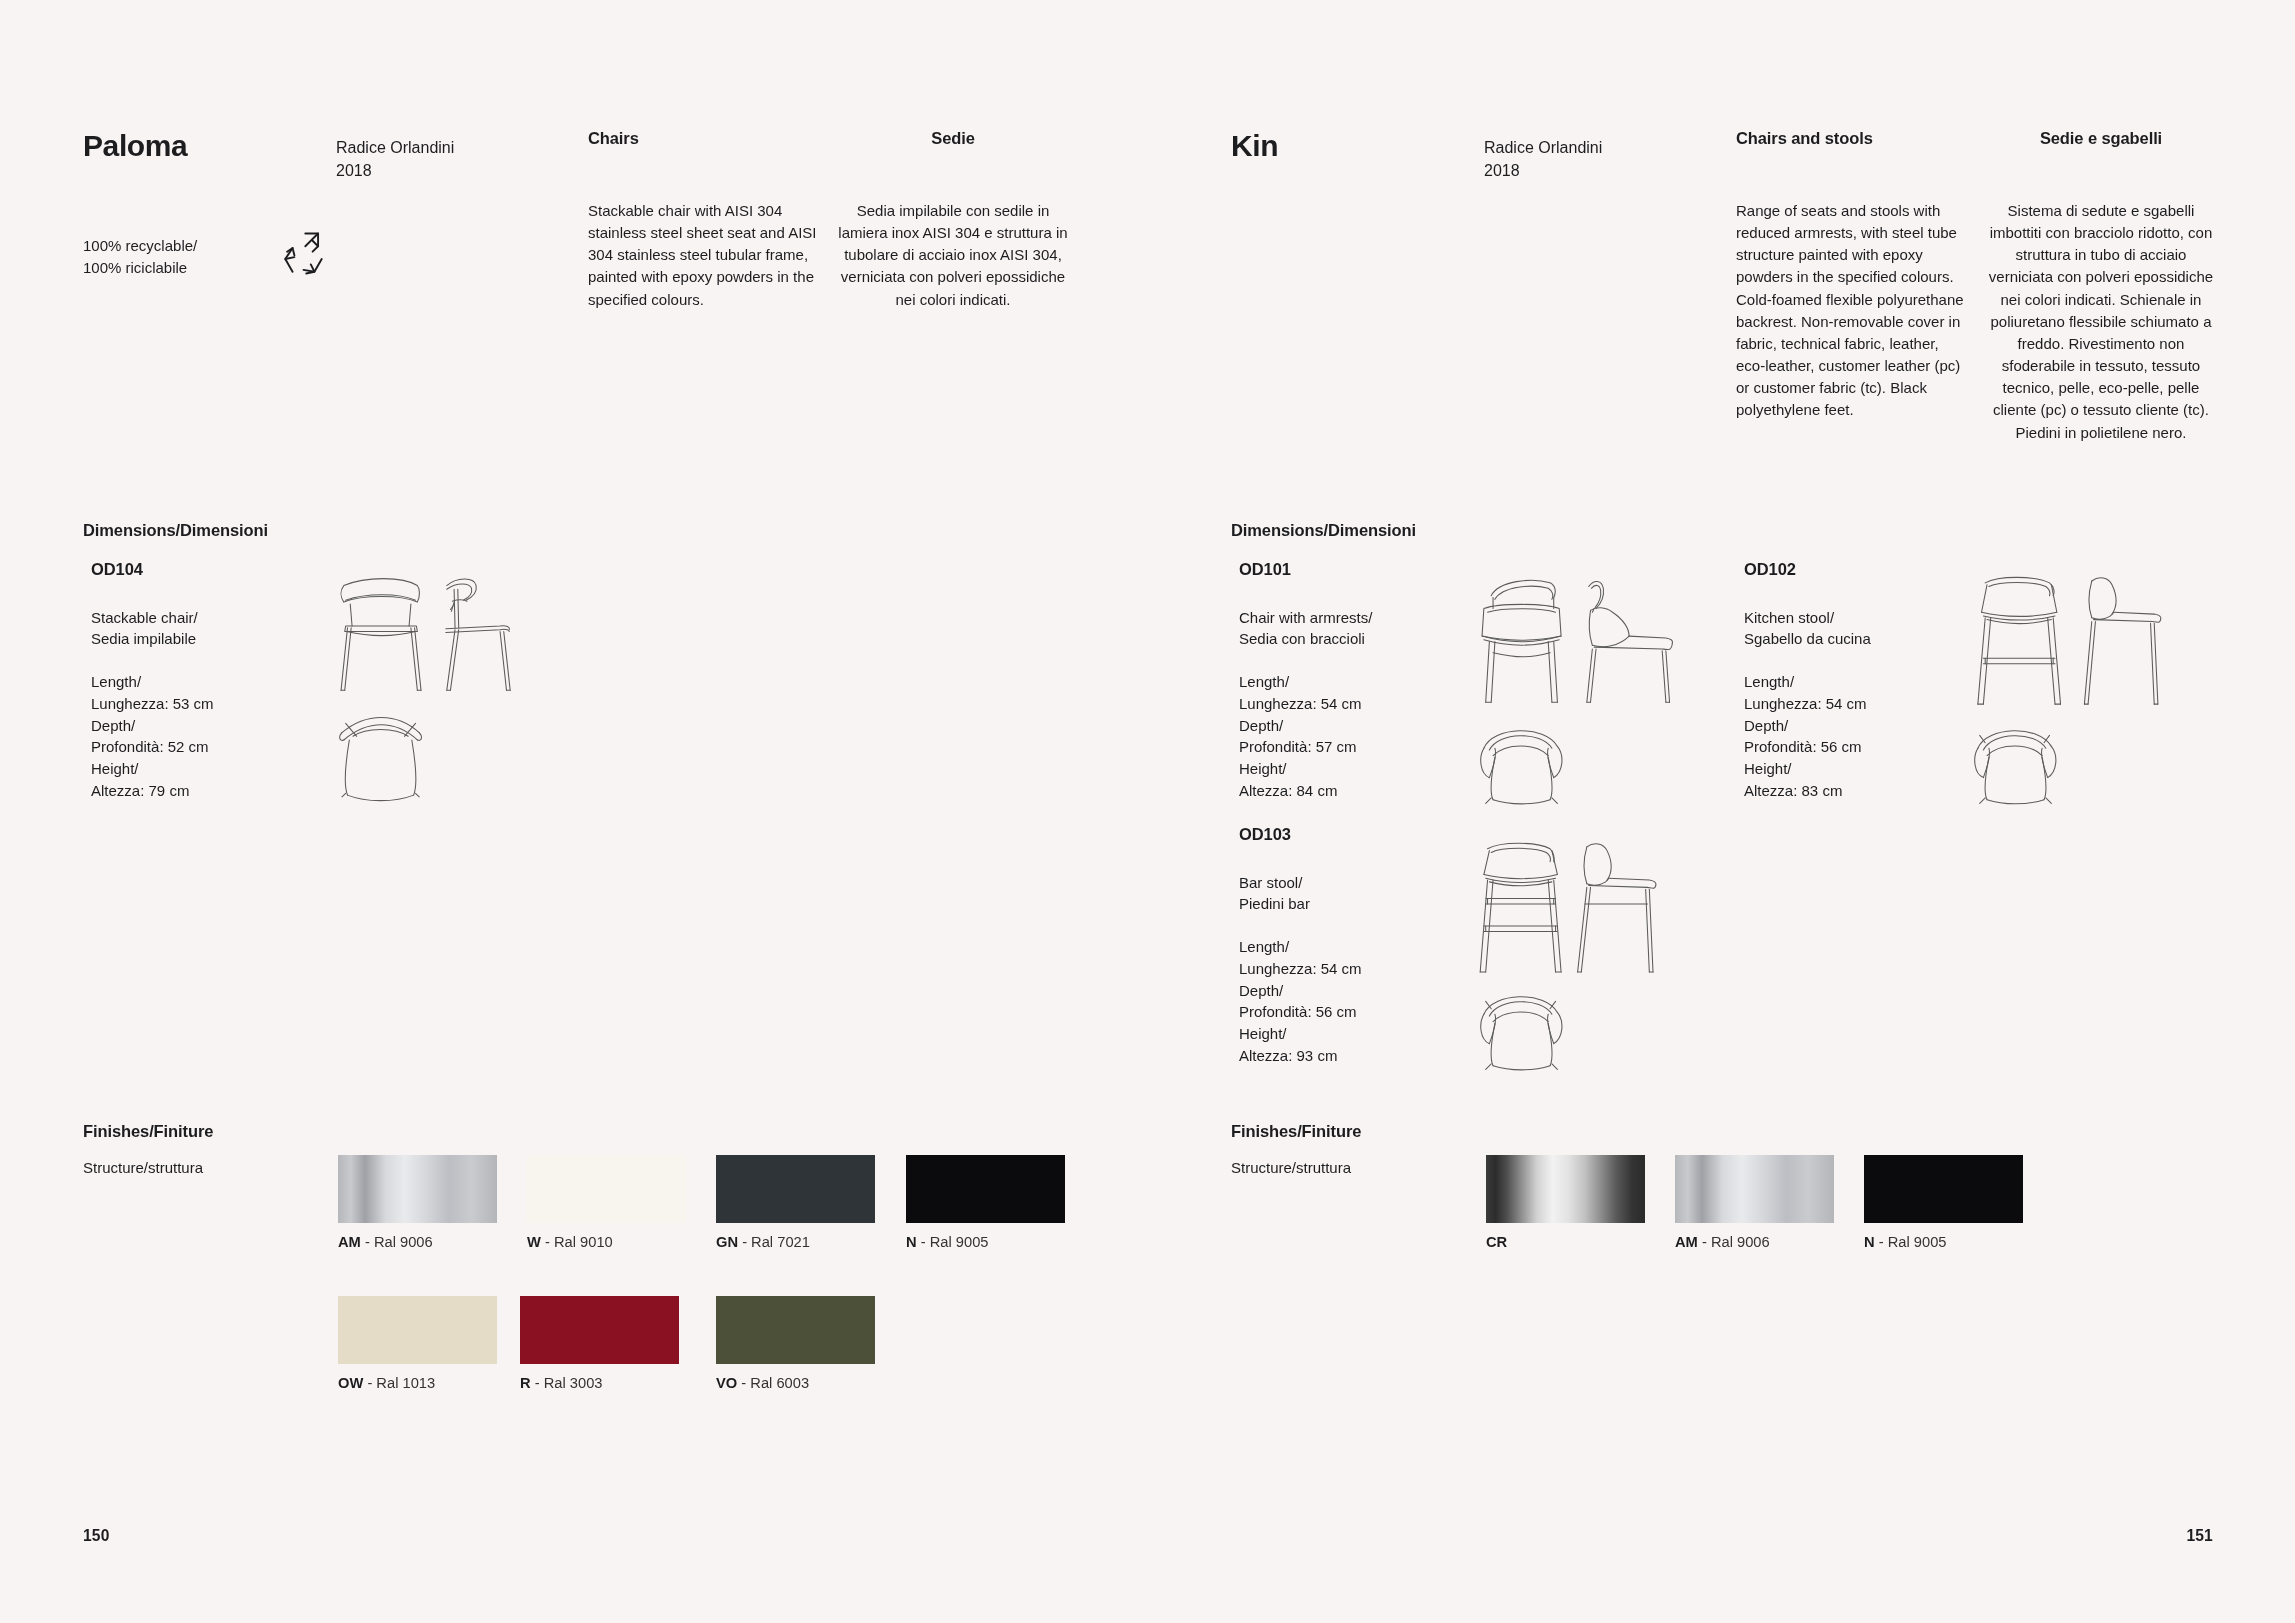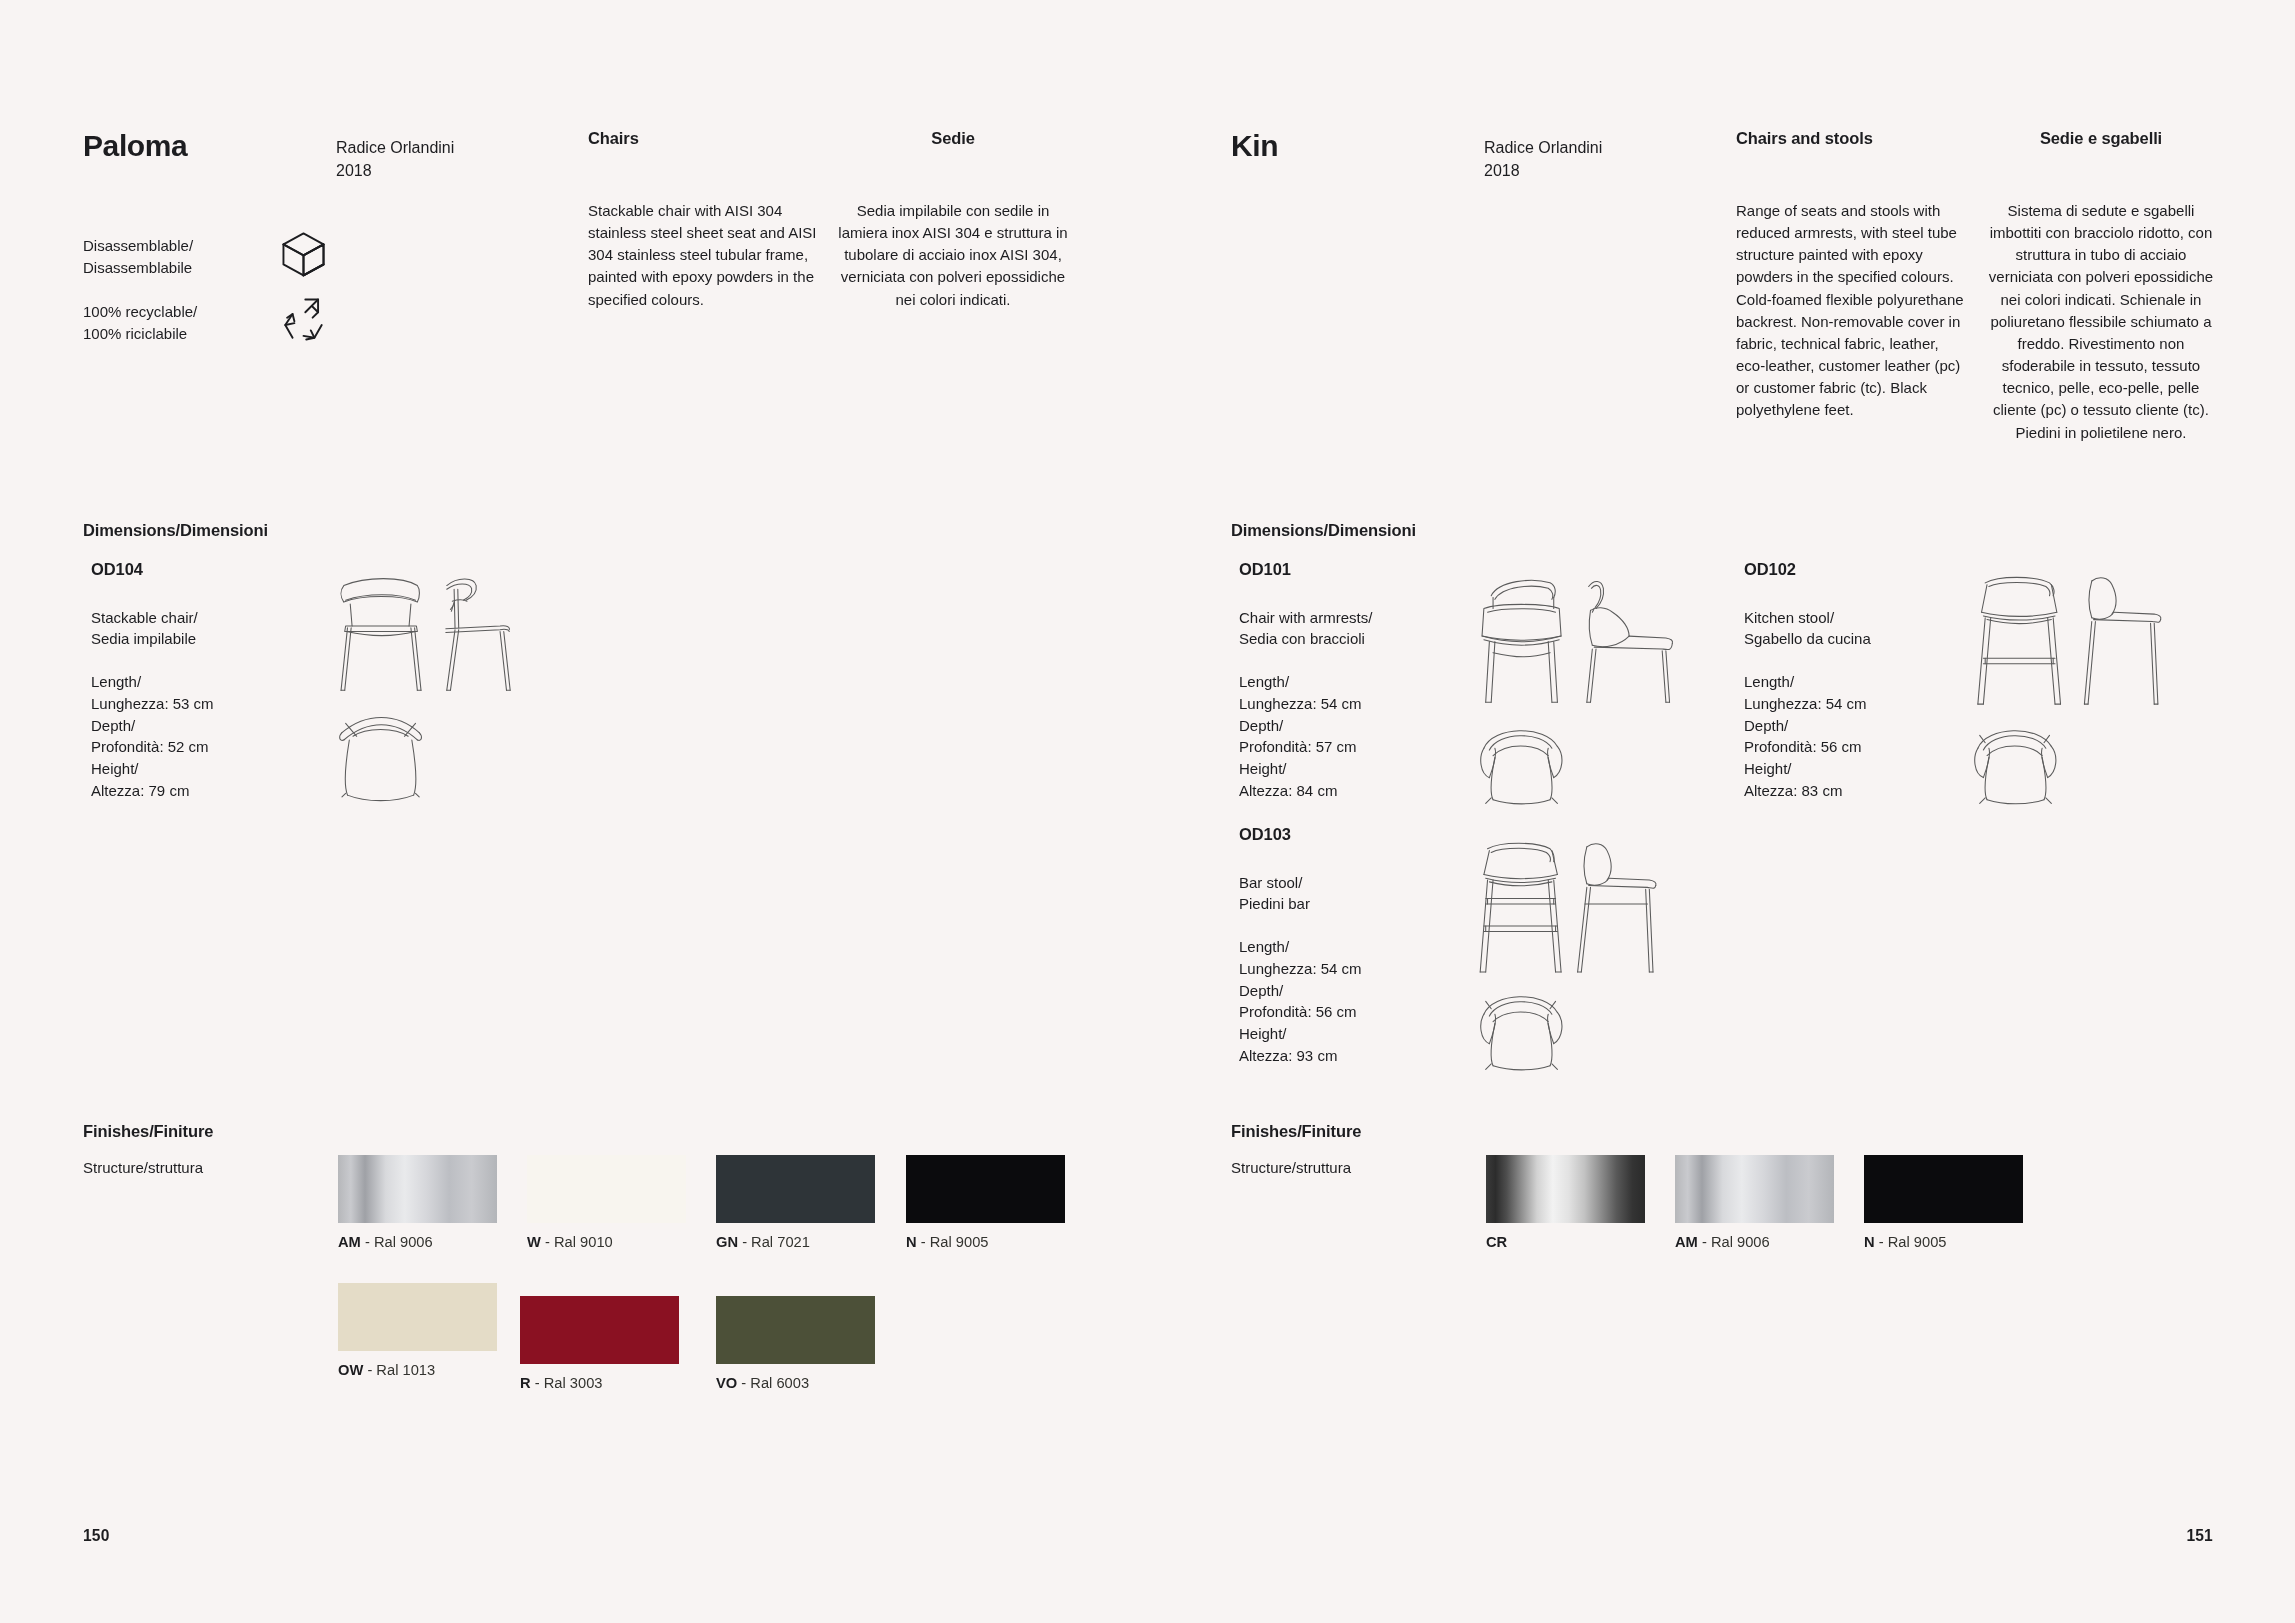--- a/index.html
+++ b/index.html
@@ -214,37 +214,20 @@
         <div class="col-body">Stackable chair with AISI 304 stainless steel sheet seat and AISI 304 stainless steel tubular frame, painted with epoxy powders in the specified colours.</div>
       </div>
 
       <div class="col-it">
         <div class="col-head">Sedie</div>
         <div class="col-body">Sedia impilabile con sedile in lamiera inox AISI 304 e struttura in tubolare di acciaio inox AISI 304, verniciata con polveri epossidiche nei colori indicati.</div>
       </div>
     </div>
 
     <div class="features">
-      <div class="feature-row">
-        <div class="feature-label" style="white-space:pre-line;">Disassemblable/
-Disassemblabile</div>
-        <div class="feature-icon">
-          <svg viewBox="0 0 56 56">
-            <g fill="none" stroke="#1d1d20" stroke-width="2.1" stroke-linejoin="round" stroke-linecap="round">
-              <path d="M28 6 L50 18 L28 30 L6 18 Z"></path>
-              <path d="M6 18 L6 40 L28 52 L50 40 L50 18"></path>
-              <path d="M28 30 L28 52"></path>
-              <path d="M28 30 L50 18"></path>
-              <path d="M28 30 L6 18"></path>
-              <path d="M28 52 L50 40" stroke-width="2.4"></path>
-              <path d="M28 52 L28 30 L50 18 L50 40 Z" fill="none"></path>
-            </g>
-          </svg>
-        </div>
-      </div>
       <div class="feature-row">
         <div class="feature-label" style="white-space:pre-line;">100% recyclable/
 100% riciclabile</div>
         <div class="feature-icon">
           <svg viewBox="0 0 56 56">
             <g fill="none" stroke="#1d1d20" stroke-width="2.1" stroke-linejoin="round" stroke-linecap="round">
 
               <path d="M30 6 L44 6 L44 20"></path>
               <path d="M44 6 L30 20"></path>
               <path d="M38 14 L44 20 L38 26"></path>
@@ -354,21 +337,21 @@
         </div>
       </div>
       <div class="swatch" style="left:568px; top:0;">
         <span class="swatch-chip" style="background:#0b0b0d;"></span>
         <div class="swatch-label">
           <b>N</b>
           <span>- Ral 9005</span>
         </div>
       </div>
 
-      <div class="swatch" style="left:0; top:128px;">
+      <div class="swatch" style="left:0; top:141px;">
         <span class="swatch-chip" style="background:#e4dcc7;"></span>
         <div class="swatch-label">
           <b>OW</b>
           <span>- Ral 1013</span>
         </div>
       </div>
       <div class="swatch" style="left:182px; top:141px;">
         <span class="swatch-chip" style="background:#8a1122;"></span>
         <div class="swatch-label">
           <b>R</b>

